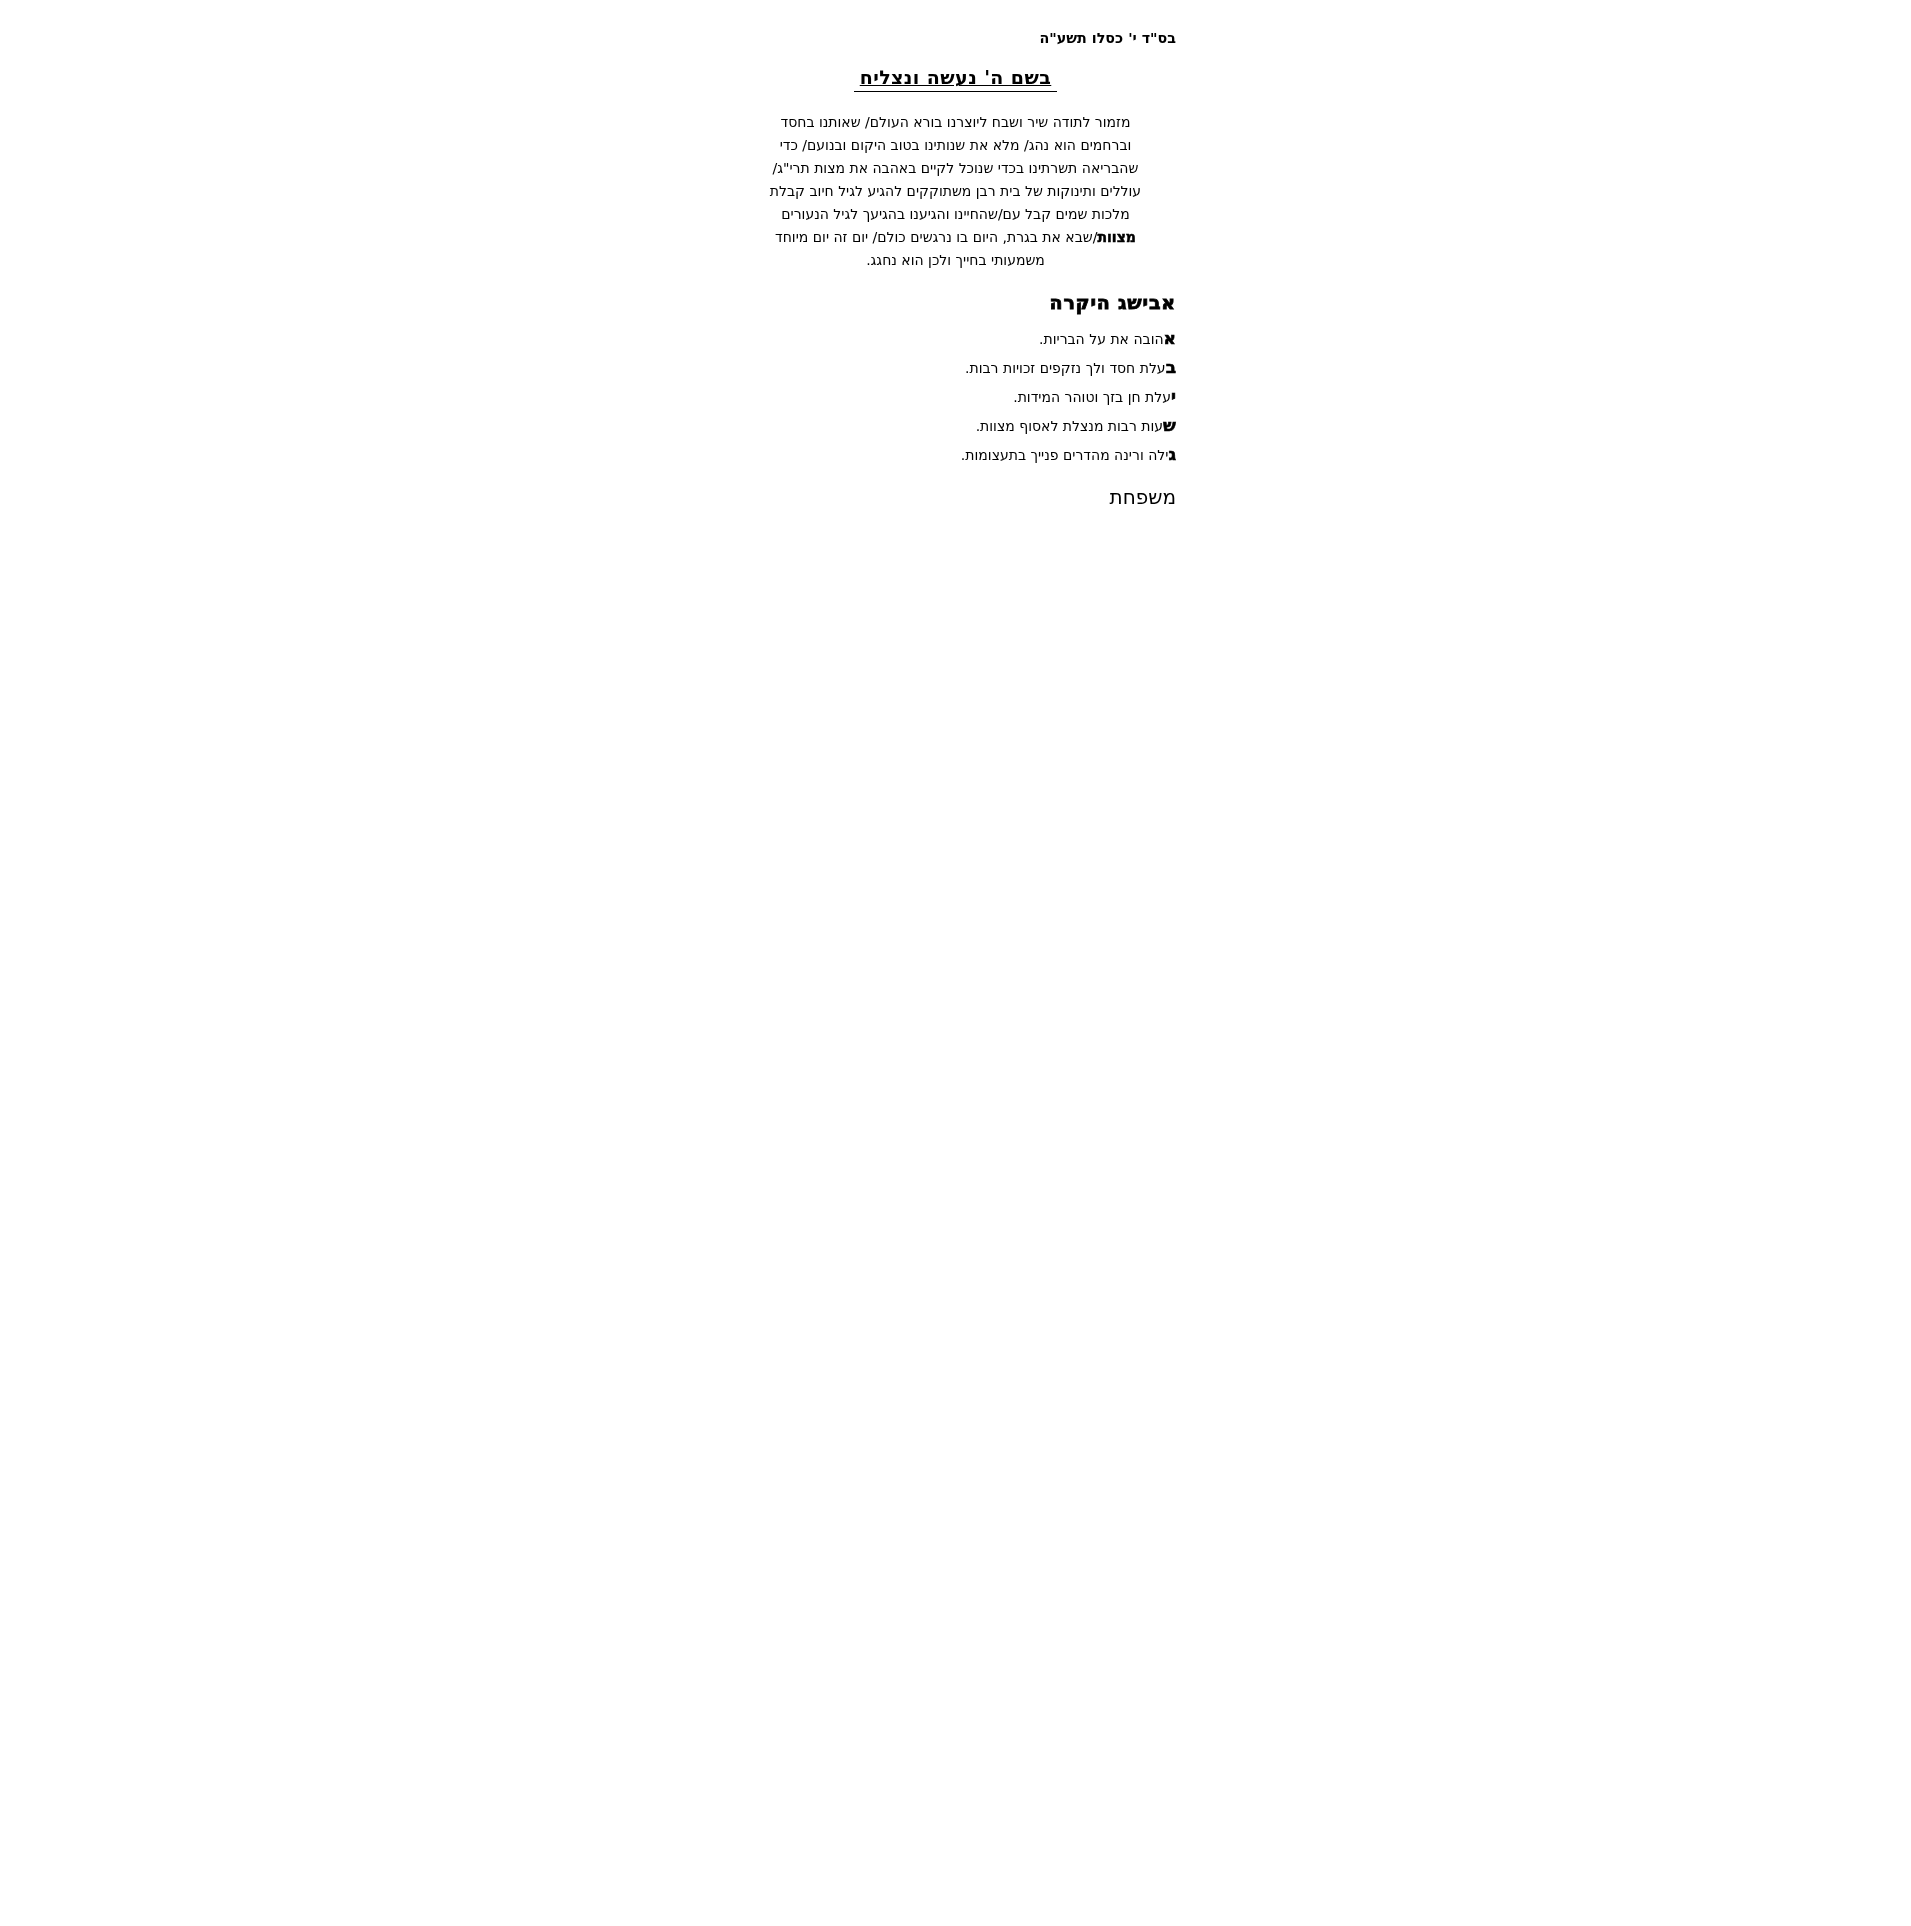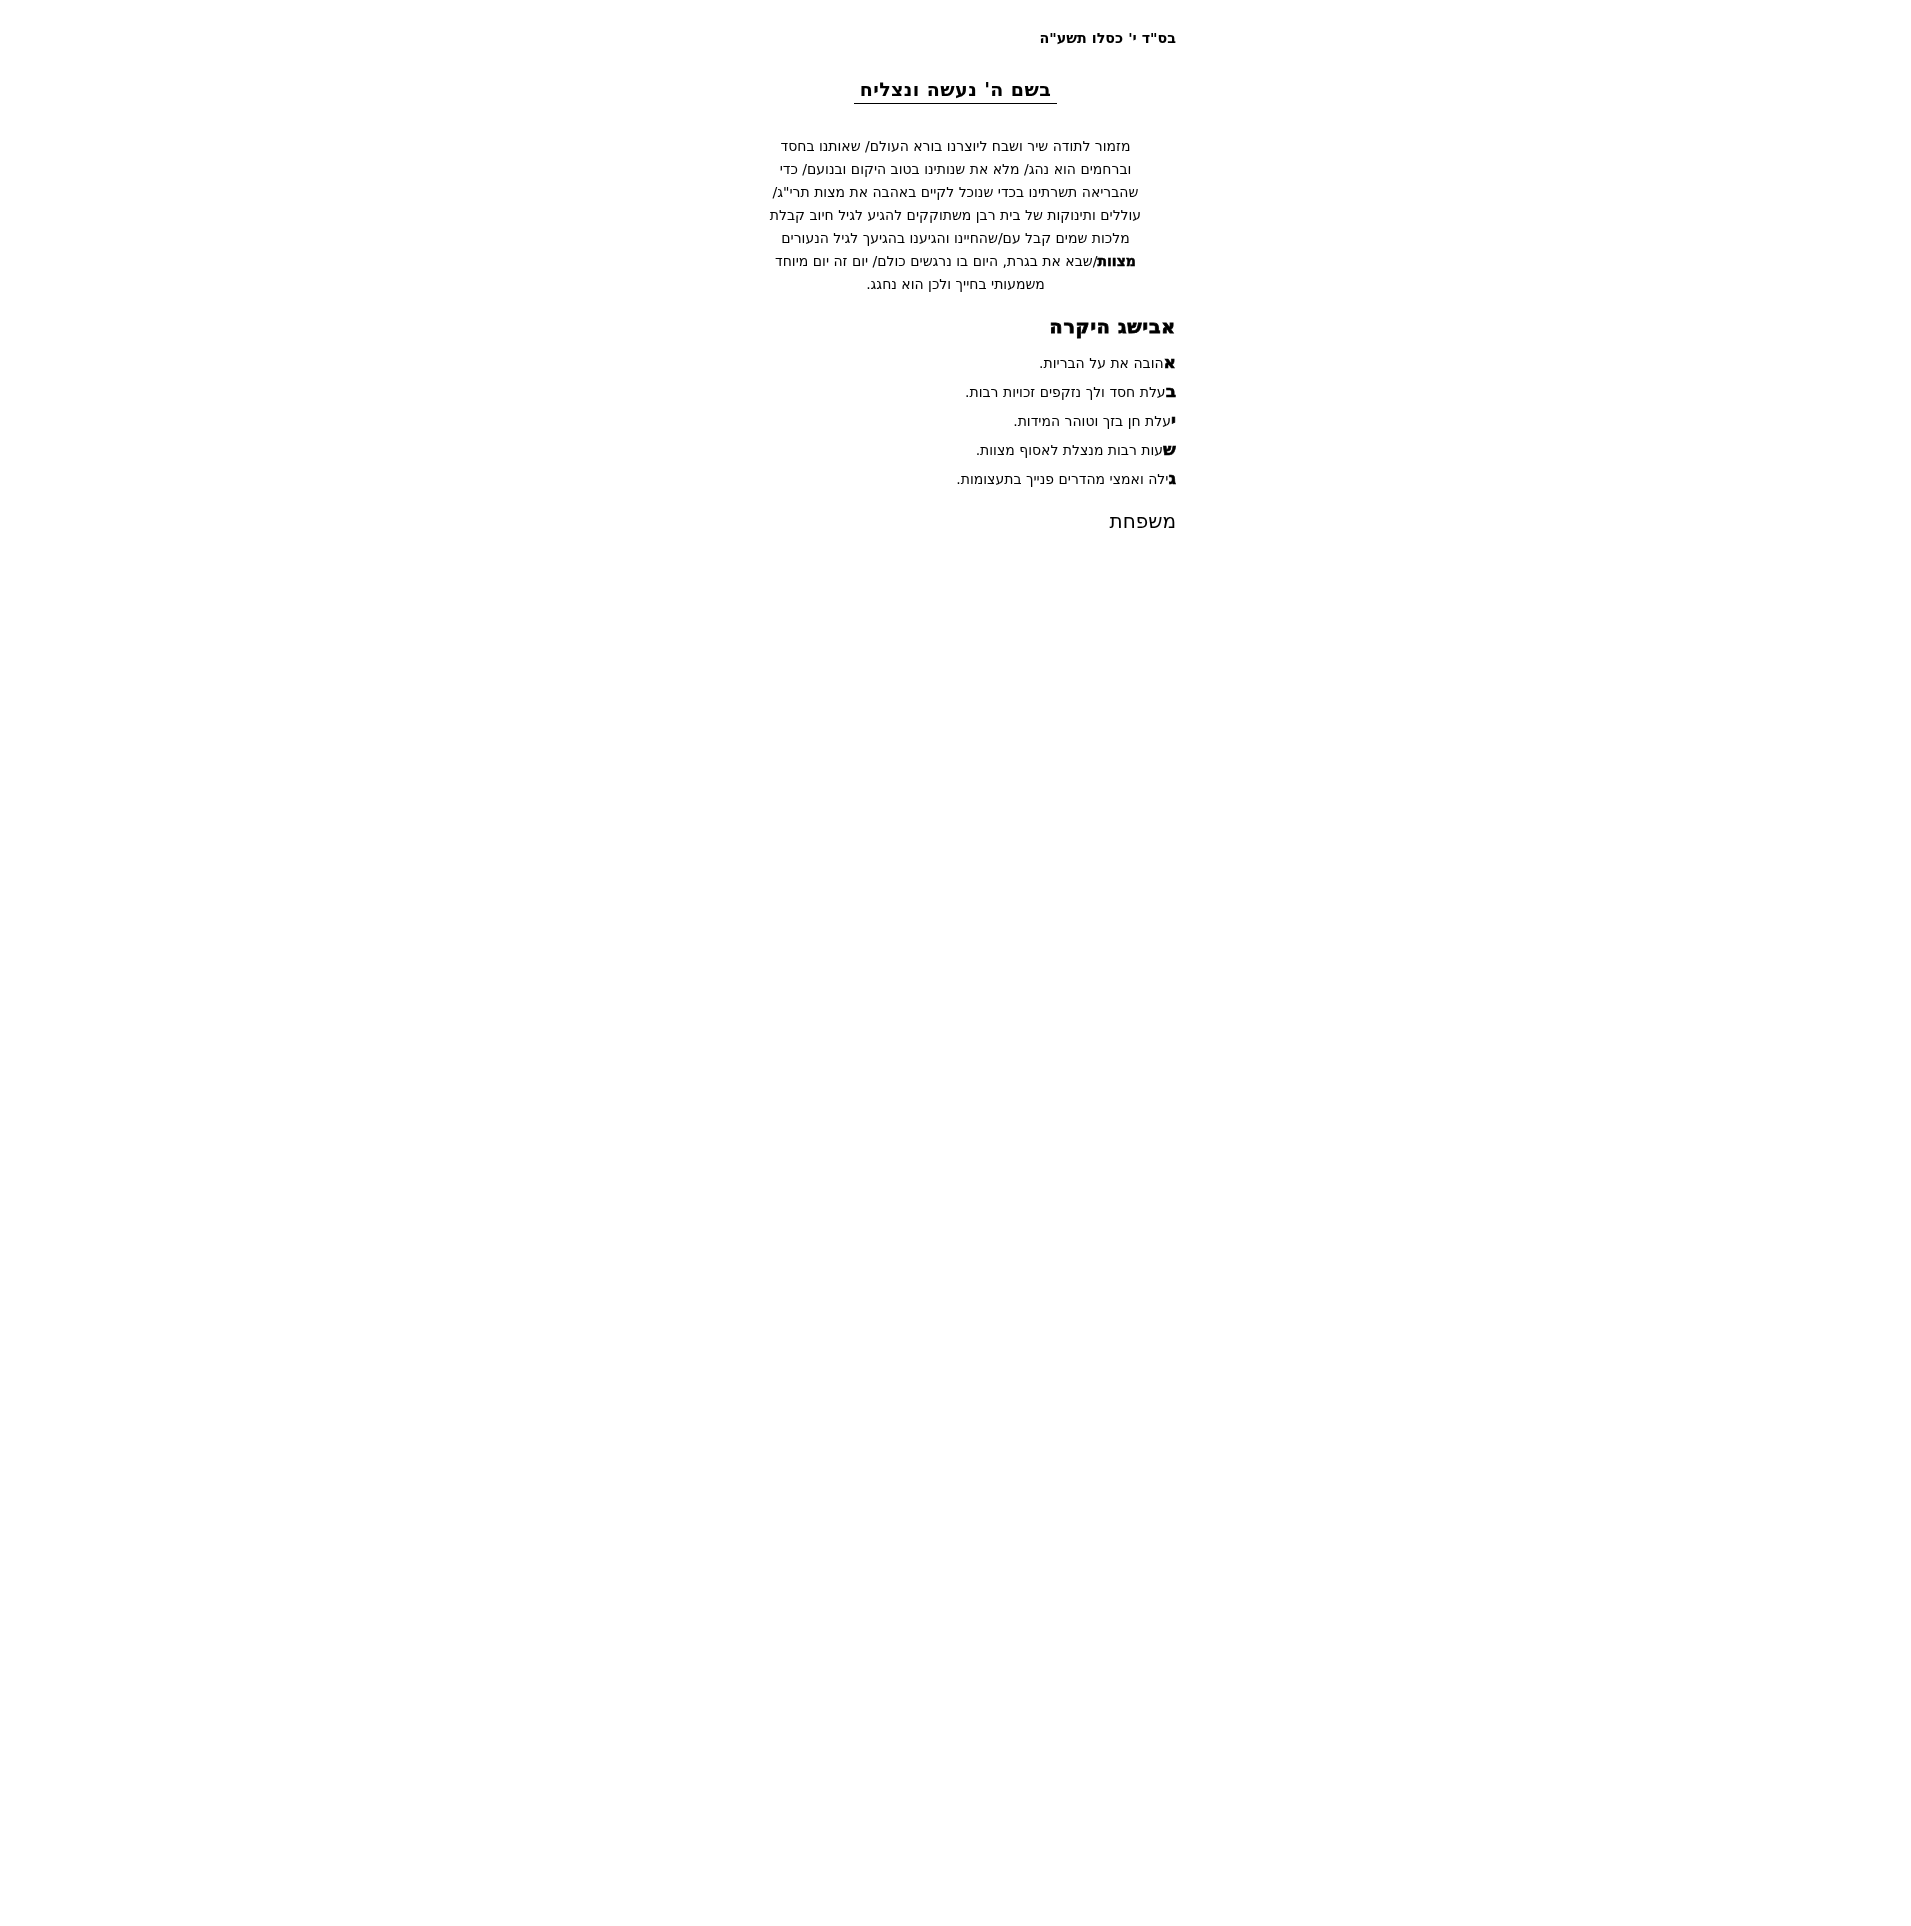--- a/index.html
+++ b/index.html
@@ -35,24 +35,25 @@
     margin-left: 9.6px;
   }
   .title-wrap {
     text-align: center;
     margin-top: 16px;
   }
   .doc-title {
     display: inline-block;
     font-size: 19px;
     font-weight: bold;
-    margin: 16px;
+    margin: 4px;
     padding: 0 5.4px 3.1px 5.4px;
     border-bottom: 1.9px solid #000;
     letter-spacing: 0.4px;
+    text-decoration: underline;
   }
   .intro {
     margin-top: 15.4px;
   }
   .intro p, .closing p {
     margin: 0;
     text-align: center;
     font-size: 14px;
     line-height: 23px;
     white-space: nowrap;
@@ -116,20 +117,20 @@
     <p>משמעותי בחייך ולכן הוא נחגג.</p>
   </div>
 
   <h2 class="section-heading">אבישג היקרה</h2>
 
   <div class="acrostic">
     <p><span class="initial">א</span><span>הובה את על הבריות.</span></p>
     <p><span class="initial">ב</span><span>עלת חסד ולך נזקפים זכויות רבות.</span></p>
     <p><span class="initial">י</span><span>עלת חן בזך וטוהר המידות.</span></p>
     <p><span class="initial">ש</span><span>עות רבות מנצלת לאסוף מצוות.</span></p>
-    <p><span class="initial">ג</span><span>ילה ואמצי מהדרים פנייך בתעצומות.</span></p>
+    <p><span class="initial">ג</span><span>ילה ורינה מהדרים פנייך בתעצומות.</span></p>
   </div>
 
 
   <div class="signature">משפחת</div>
 
 </div>
 
 
 </body></html>

